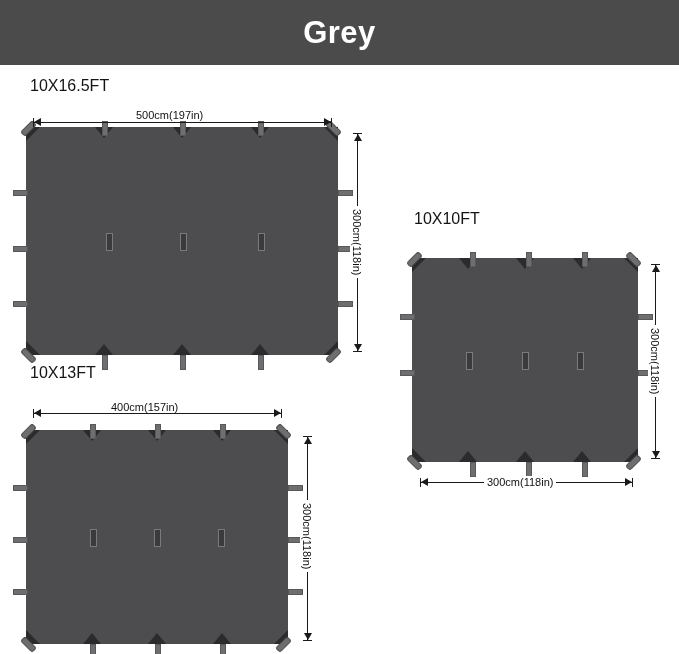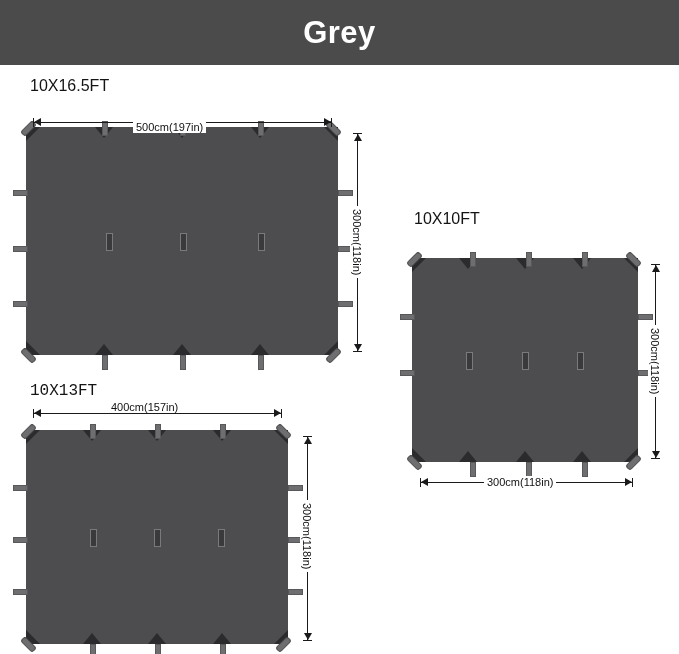--- a/index.html
+++ b/index.html
@@ -203,21 +203,21 @@
   <div class="tab h" style="left:338px; top:125px;"></div>
   <div class="tab h" style="left:338px; top:181px;"></div>
   <div class="tab h" style="left:338px; top:236px;"></div>
 
   <div>
     <div class="dim-line-h" style="left:33px; top:57px; width:298px;"></div>
     <div class="dim-cap-v" style="left:33px; top:53px;"></div>
     <div class="dim-cap-v" style="left:331px; top:53px;"></div>
     <div class="arrow left" style="left:34px; top:53px;"></div>
     <div class="arrow right" style="left:324px; top:53px;"></div>
-    <div class="dim-text-h" style="left:133px; top:56px;">500cm(197in)</div>
+    <div class="dim-text-h" style="left:133px; top:44px;">500cm(197in)</div>
   </div>
 
   <div>
     <div class="dim-line-v" style="left:357px; top:68px; width:1px; height:218px;"></div>
     <div class="dim-cap-h" style="left:353px; top:68px;"></div>
     <div class="dim-cap-h" style="left:353px; top:286px;"></div>
     <div class="arrow up" style="left:354px; top:69px;"></div>
     <div class="arrow down" style="left:354px; top:279px;"></div>
     <div class="dim-text-v" style="left:350px; top:141px;">300cm(118in)</div>
   </div>
@@ -276,21 +276,21 @@
     <div class="dim-line-h" style="left:20px; top:292px; width:212px;"></div>
     <div class="dim-cap-v" style="left:20px; top:288px;"></div>
     <div class="dim-cap-v" style="left:232px; top:288px;"></div>
     <div class="arrow left" style="left:21px; top:288px;"></div>
     <div class="arrow right" style="left:225px; top:288px;"></div>
     <div class="dim-text-h" style="left:84px; top:286px;">300cm(118in)</div>
   </div>
 </div>
 
 <div class="panel" style="left:0; top:360px; width:360px; height:294px;">
-  <div class="panel-label" style="left:30px; top:22px;font-family:Liberation Mono, monospace;">10X13FT</div>
+  <div class="panel-label" style="left:30px; top:4px;">10X13FT</div>
 
   <div class="tarp" style="left:26px; top:70px; width:262px; height:214px;">
     <div class="corner tl"></div>
     <div class="corner tr"></div>
     <div class="corner bl"></div>
     <div class="corner br"></div>
 
     <div class="tri-down" style="left:57px; top:0;"></div>
     <div class="tri-down" style="left:122px; top:0;"></div>
     <div class="tri-down" style="left:187px; top:0;"></div>

